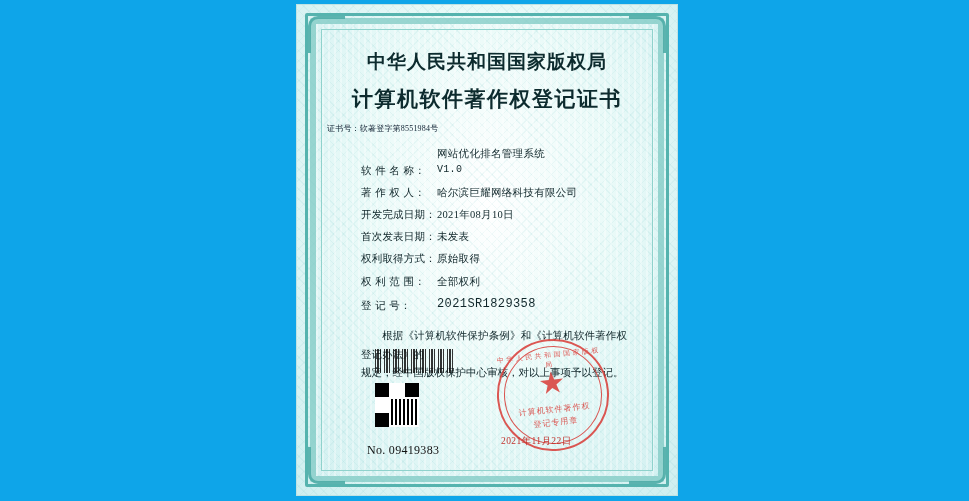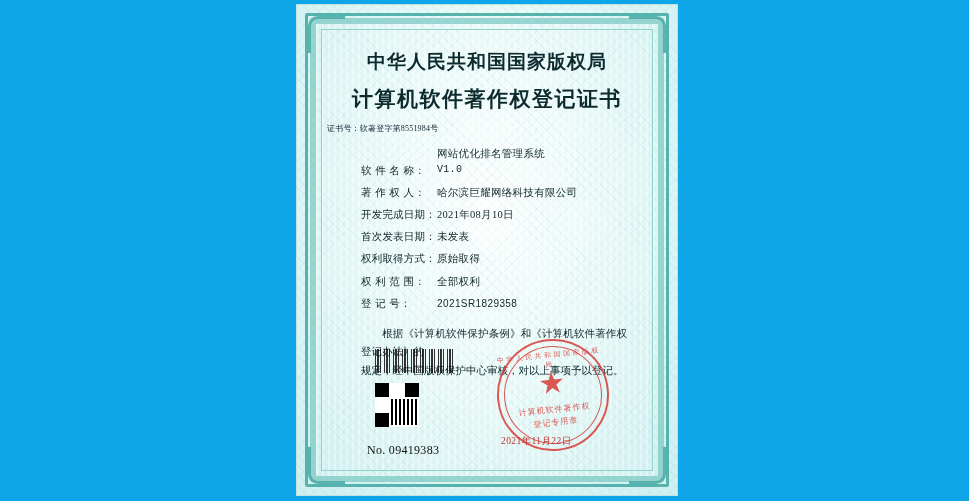--- a/index.html
+++ b/index.html
@@ -149,22 +149,22 @@
     flex: 1;
     letter-spacing: 0.3px;
   }
   .field-value .line2 {
     display: block;
     margin-top: 2px;
     font-family: "Liberation Mono", monospace;
     font-size: 10px;
   }
   .mono {
-    font-family: Liberation Sans, sans-serif;
-    font-size: 10px;
+    font-family: Liberation Mono, monospace;
+    font-size: 12px;
     letter-spacing: 0.4px;
   }
 
   .paragraph {
     margin-top: 14px;
     padding-left: 34px;
     padding-right: 20px;
     font-size: 10.5px;
     color: #10262a;
     line-height: 1.75;

